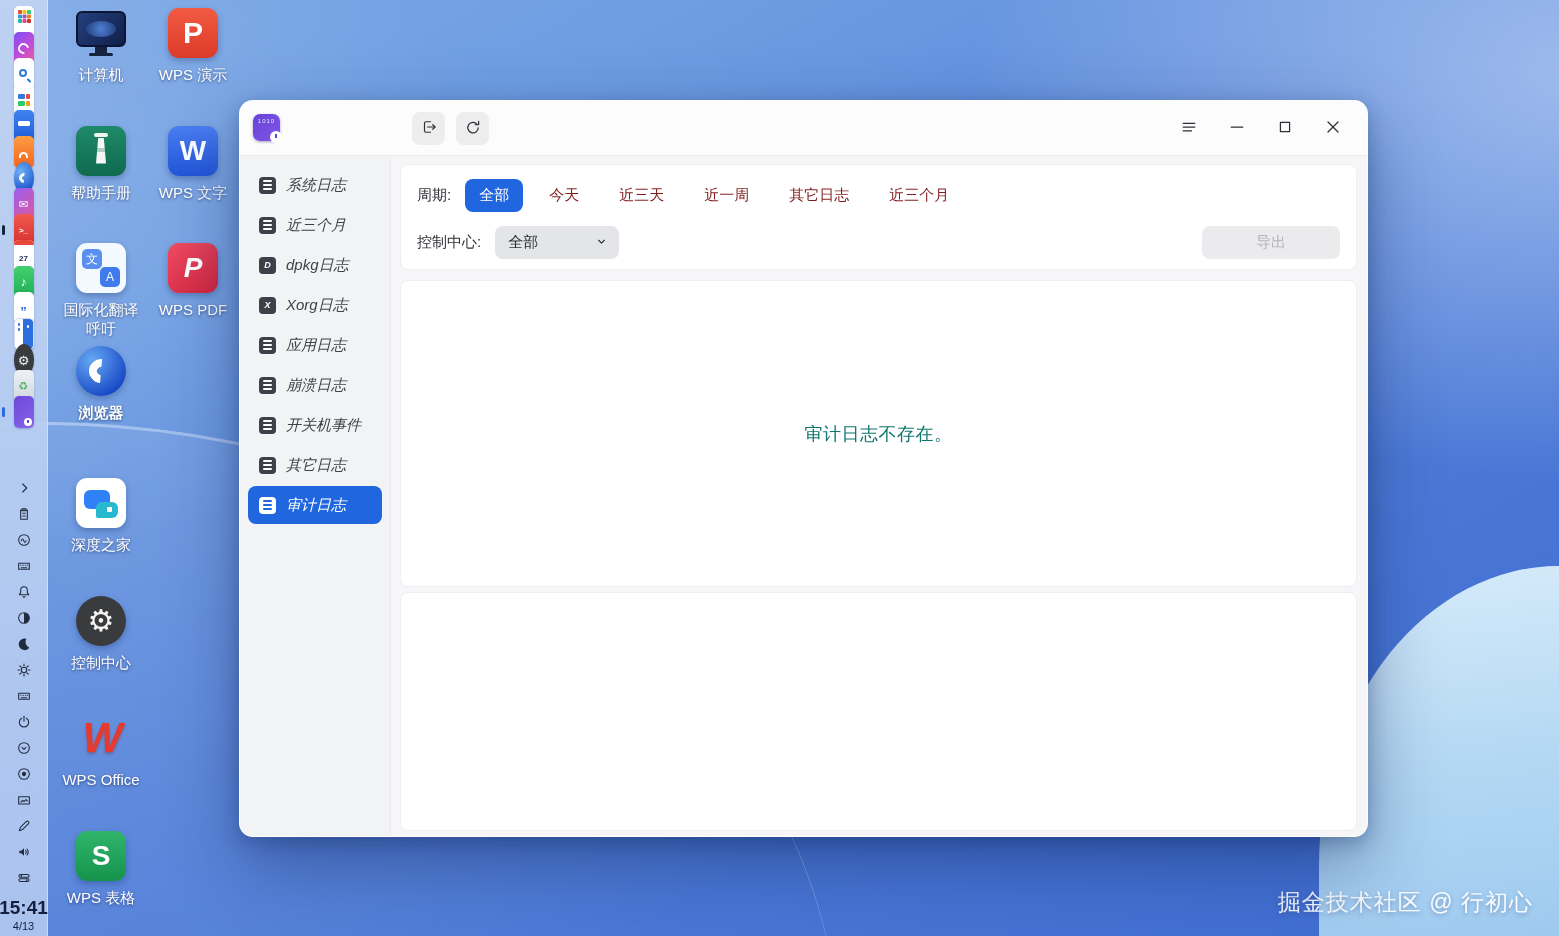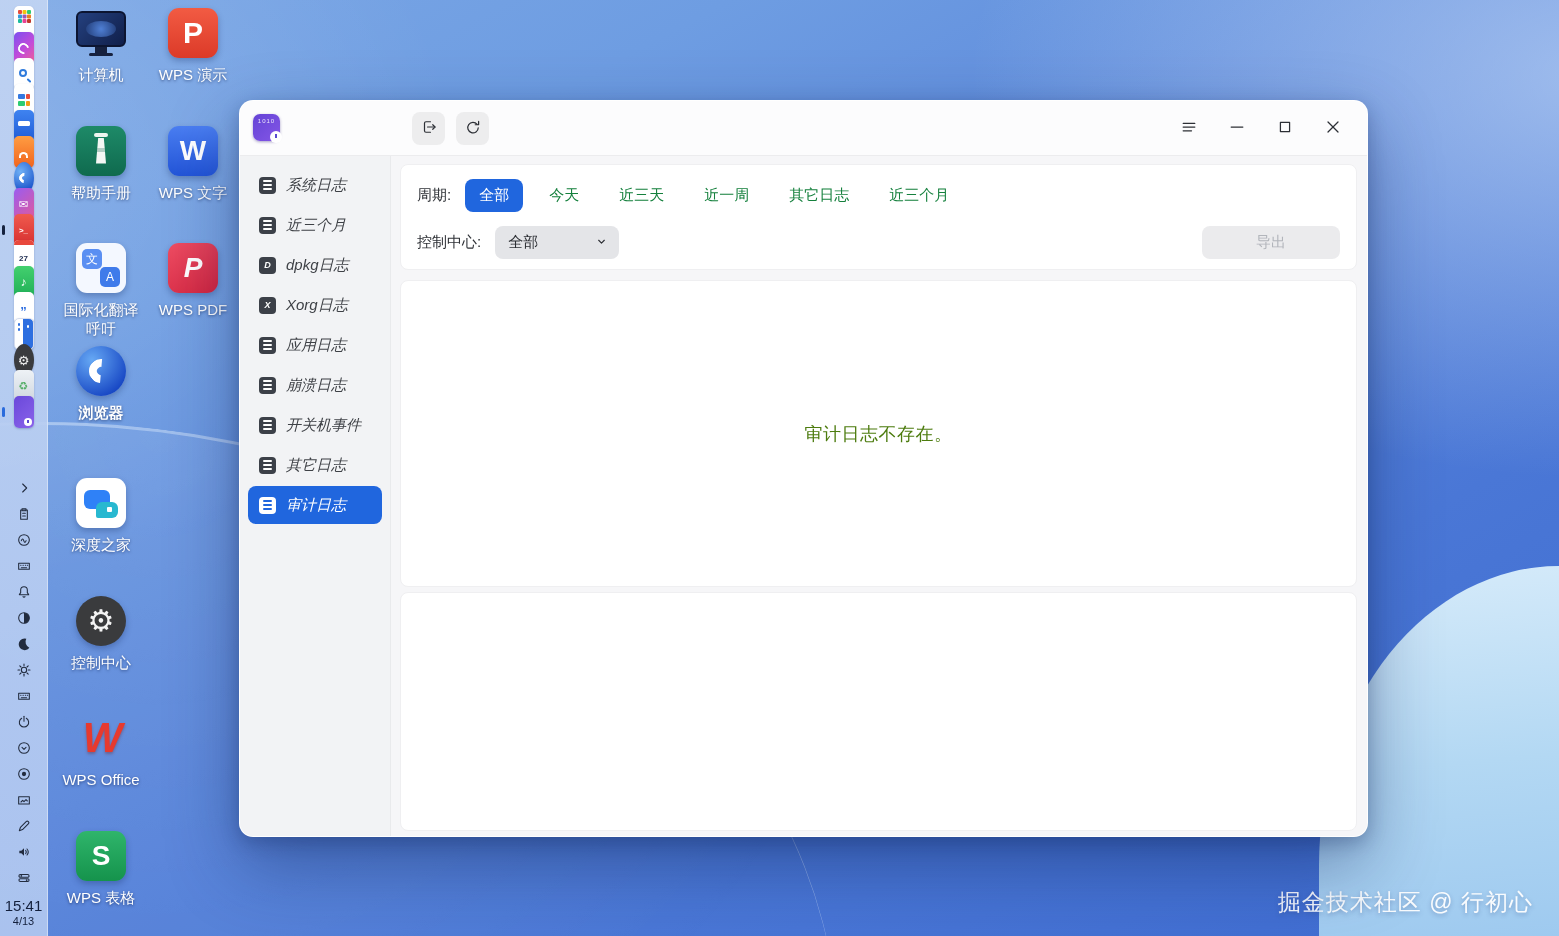--- a/index.html
+++ b/index.html
@@ -71,21 +71,21 @@
   .di-trash { background:linear-gradient(180deg,#eef2f6,#cfd6de); color:#57b06a; font-size:11px; }
   .di-trash i::before { content:"♻"; font-style:normal; }
   .di-logviewer { background:linear-gradient(135deg,#6a48da,#8a63ea); }
   .di-logviewer i { position:absolute; right:2px; bottom:2px; width:8px; height:8px; background:#fff; border-radius:50%; }
   .di-logviewer i::after { content:""; position:absolute; left:3px; top:2px; width:2px; height:3px; background:#5a4ad0; }
   
   .tray-start { margin-top:50px; }
   .tray-item { width:48px; height:26px; display:flex; align-items:center; justify-content:center; cursor:pointer; color:#222c3f; }
   .tray-item svg { display:block; }
   .dock-clock { margin-top:6px; text-align:center; color:#14203c; }
-  .dock-time { font-size:15px; font-weight:normal; }
+  .dock-time { font-size:19px; font-weight:bold; }
   .dock-date { font-size:11px; margin-top:1px; }
   
   .desk-icons { position:absolute; left:0; top:0; z-index:2; }
   .desk-cell { position:absolute; width:88px; display:flex; flex-direction:column; align-items:center; cursor:pointer; }
   .desk-art { width:54px; height:54px; display:flex; align-items:center; justify-content:center; position:relative; }
   .desk-label { margin-top:5px; font-size:15px; color:#fff; text-align:center; line-height:19px;
     text-shadow:0 1px 3px rgba(10,25,70,.6); }
   .dt { border-radius:11px; width:50px; height:50px; display:flex; align-items:center; justify-content:center;
     box-shadow:0 3px 6px rgba(15,35,90,.3); position:relative; overflow:hidden; }
   .da-computer .screen { width:50px; height:36px; background:linear-gradient(135deg,#24407e,#101f4a); border-radius:6px; border:2px solid #0c1531; display:flex; align-items:center; justify-content:center; }
@@ -142,30 +142,30 @@
   .s-icon .bars { width:9px; height:2px; background:#fff; border-radius:1px; box-shadow:0 4px 0 #fff, 0 -4px 0 #fff; }
   .side-item.sel .s-icon { background:#fff; color:#2066de; }
   .side-item.sel .s-icon .bars { background:#2066de; box-shadow:0 4px 0 #2066de, 0 -4px 0 #2066de; }
   .main { flex:1; background:#f6f6f8; padding:8px 10px 6px 9px; display:flex; flex-direction:column; }
   .panel { background:#fff; border:1px solid #efeff1; border-radius:8px; }
   .filter-panel { height:106px; padding:11px 16px 0 16px; }
   .frow { display:flex; align-items:center; }
   .frow1 { height:38px; }
   .flabel { font-size:15px; color:#2e3136; margin-right:14px; }
   .tabs { display:flex; align-items:center; gap:12px; }
-  .tab { font-size:15px; color:#15803d; padding:7px 14px; border-radius:8px; cursor:pointer; }
+  .tab { font-size:15px; color:#7f1d1d; padding:7px 14px; border-radius:8px; cursor:pointer; }
   .tab.sel { background:#2066de; color:#fff; }
   .frow2 { margin-top:12px; }
   .dropdown { width:124px; height:33px; background:#e4e5e8; border-radius:8px; display:flex; align-items:center;
     padding:0 10px 0 13px; font-size:15px; color:#2b2e33; cursor:pointer; }
   .dropdown .dd-val { flex:1; }
   .export-btn { margin-left:auto; width:138px; height:33px; border-radius:8px; background:#ebebed; border:none;
     font-size:15px; color:#b2b5bb; cursor:default; font-family:inherit; }
   .msg-panel { flex:1; margin-top:10px; display:flex; align-items:center; justify-content:center; }
-  .empty-msg { font-size:18px; color:#4d7c0f; letter-spacing:.5px; }
+  .empty-msg { font-size:18px; color:#0f766e; letter-spacing:.5px; }
   .bottom-panel { height:239px; margin-top:5px; }
 </style>
 </head>
 <body>
 
 <div class="wp-arc"></div>
 <div class="wp-corner"></div>
 
 <div class="dock">
   <div id="dock-apps">

